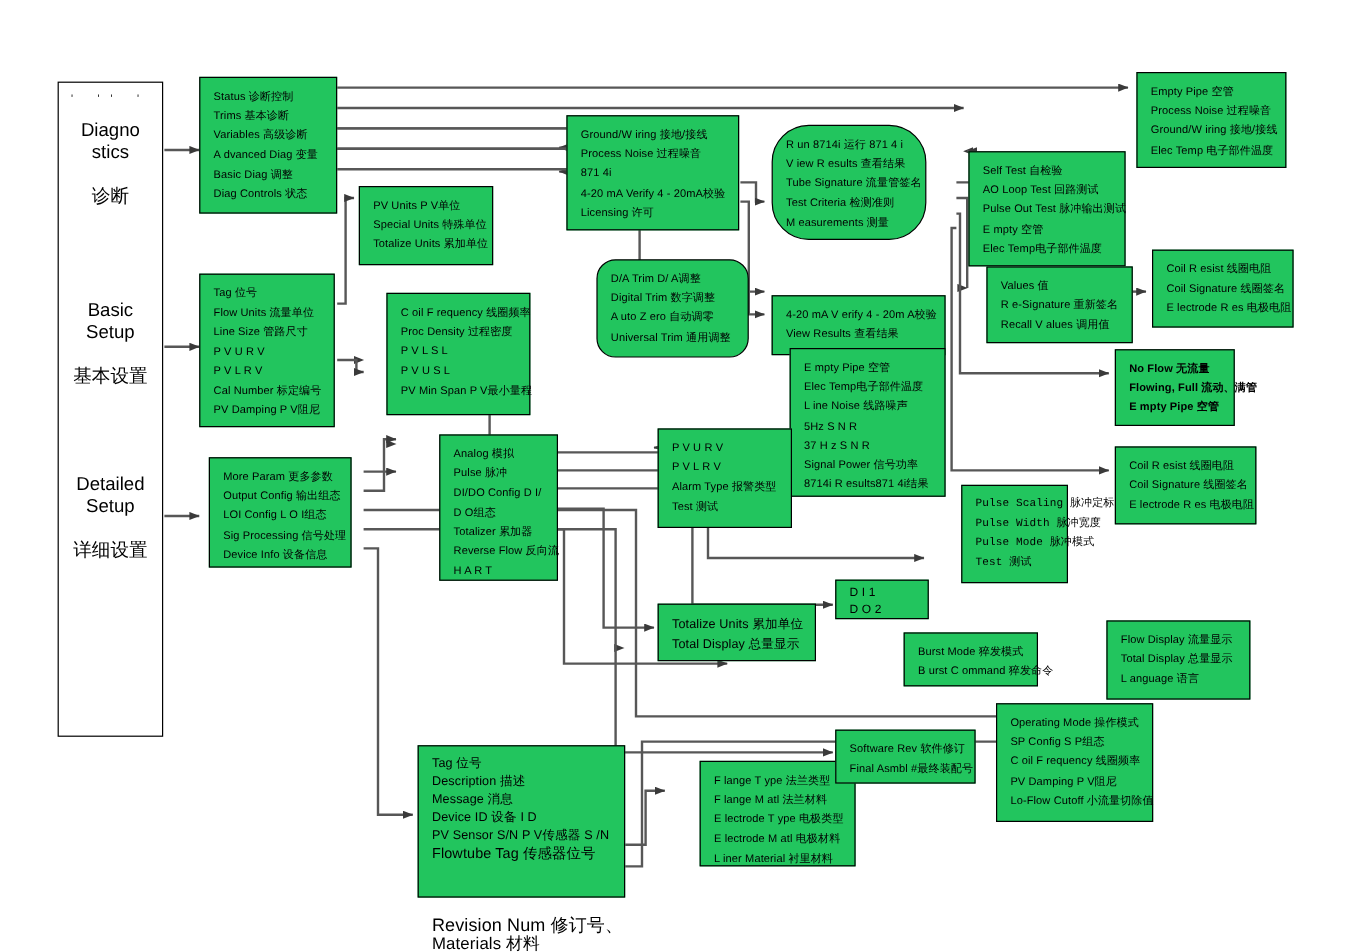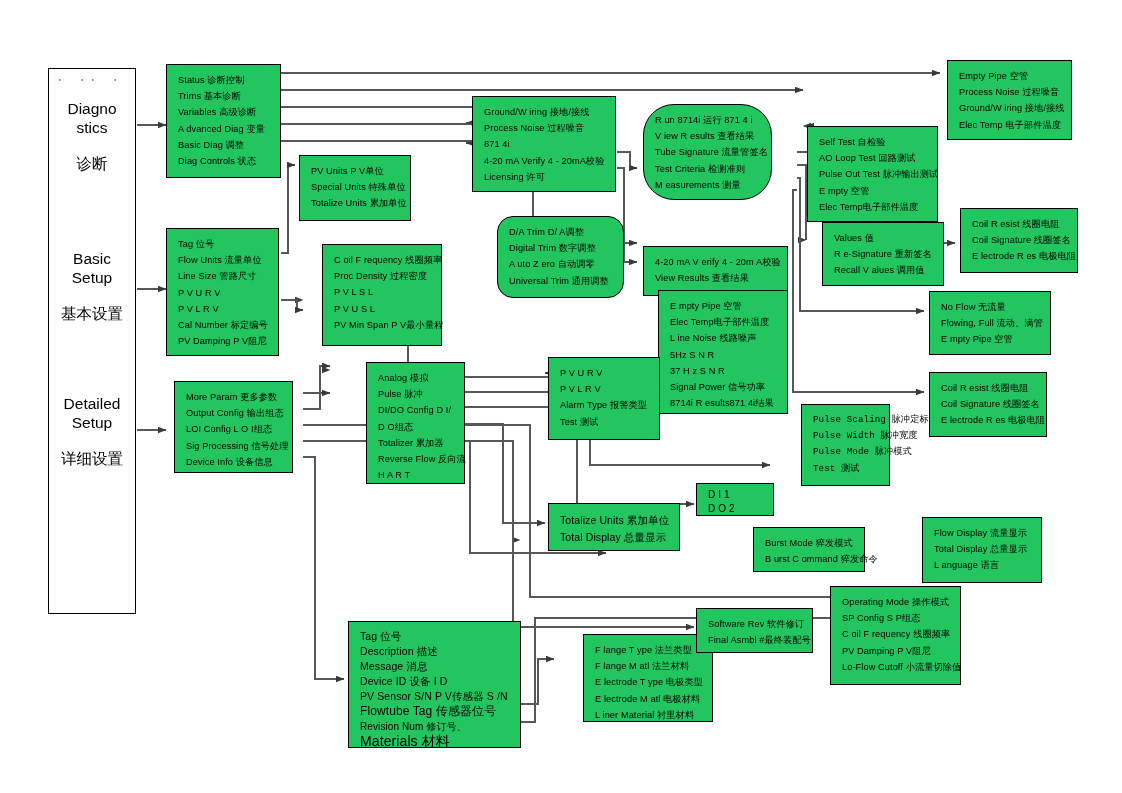--- a/index.html
+++ b/index.html
@@ -205,21 +205,21 @@
   <div class="box" style="left:658px;top:290px;width:130px;height:124px;">
     <div class="ln">E mpty Pipe 空管</div>
     <div class="ln">Elec Temp电子部件温度</div>
     <div class="ln">L ine Noise 线路噪声</div>
     <div class="ln">5Hz    S N R</div>
     <div class="ln">37 H z S N R</div>
     <div class="ln">Signal Power 信号功率</div>
     <div class="ln">8714i R esults871 4i结果</div>
   </div>
 
-  <div class="box" style="left:929px;top:291px;width:122px;height:64px;">
+  <div class="box" style="left:929px;top:291px;width:100px;height:64px;font-weight:bold;">
     <div class="ln">No Flow 无流量</div>
     <div class="ln">Flowing, Full 流动、满管</div>
     <div class="ln">E mpty Pipe 空管</div>
   </div>
 
   <div class="box" style="left:929px;top:372px;width:118px;height:65px;">
     <div class="ln">Coil R esist 线圈电阻</div>
     <div class="ln">Coil Signature 线圈签名</div>
     <div class="ln">E lectrode R es 电极电阻</div>
   </div>
@@ -285,21 +285,21 @@
     <div class="ln">Lo-Flow Cutoff 小流量切除值</div>
   </div>
 
   <div class="box" style="left:348px;top:621px;width:173px;height:127px;">
     <div class="ln" style="font-size:10.5px;line-height:15px;">Tag 位号</div>
     <div class="ln" style="font-size:10.5px;line-height:15px;">Description 描述</div>
     <div class="ln" style="font-size:10.5px;line-height:15px;">Message 消息</div>
     <div class="ln" style="font-size:10.5px;line-height:15px;">Device ID 设备 I D</div>
     <div class="ln" style="font-size:10.5px;line-height:15px;">PV Sensor S/N P V传感器 S /N</div>
     <div class="ln" style="font-size:12px;line-height:15px;">Flowtube Tag 传感器位号</div>
-    <div class="ln" style="font-size:10px;line-height:15px;">Revision Num 修订号、</div>
+    <div class="ln" style="font-size:15px;line-height:15px;margin-top:45px;">Revision Num 修订号、</div>
     <div class="ln" style="font-size:14px;line-height:15px;">Materials 材料</div>
   </div>
 
   <div class="box" style="left:583px;top:634px;width:130px;height:88px;">
     <div class="ln">F lange T ype 法兰类型</div>
     <div class="ln">F lange M atl 法兰材料</div>
     <div class="ln">E lectrode T ype 电极类型</div>
     <div class="ln">E lectrode M atl 电极材料</div>
     <div class="ln">L iner Material 衬里材料</div>
   </div>

